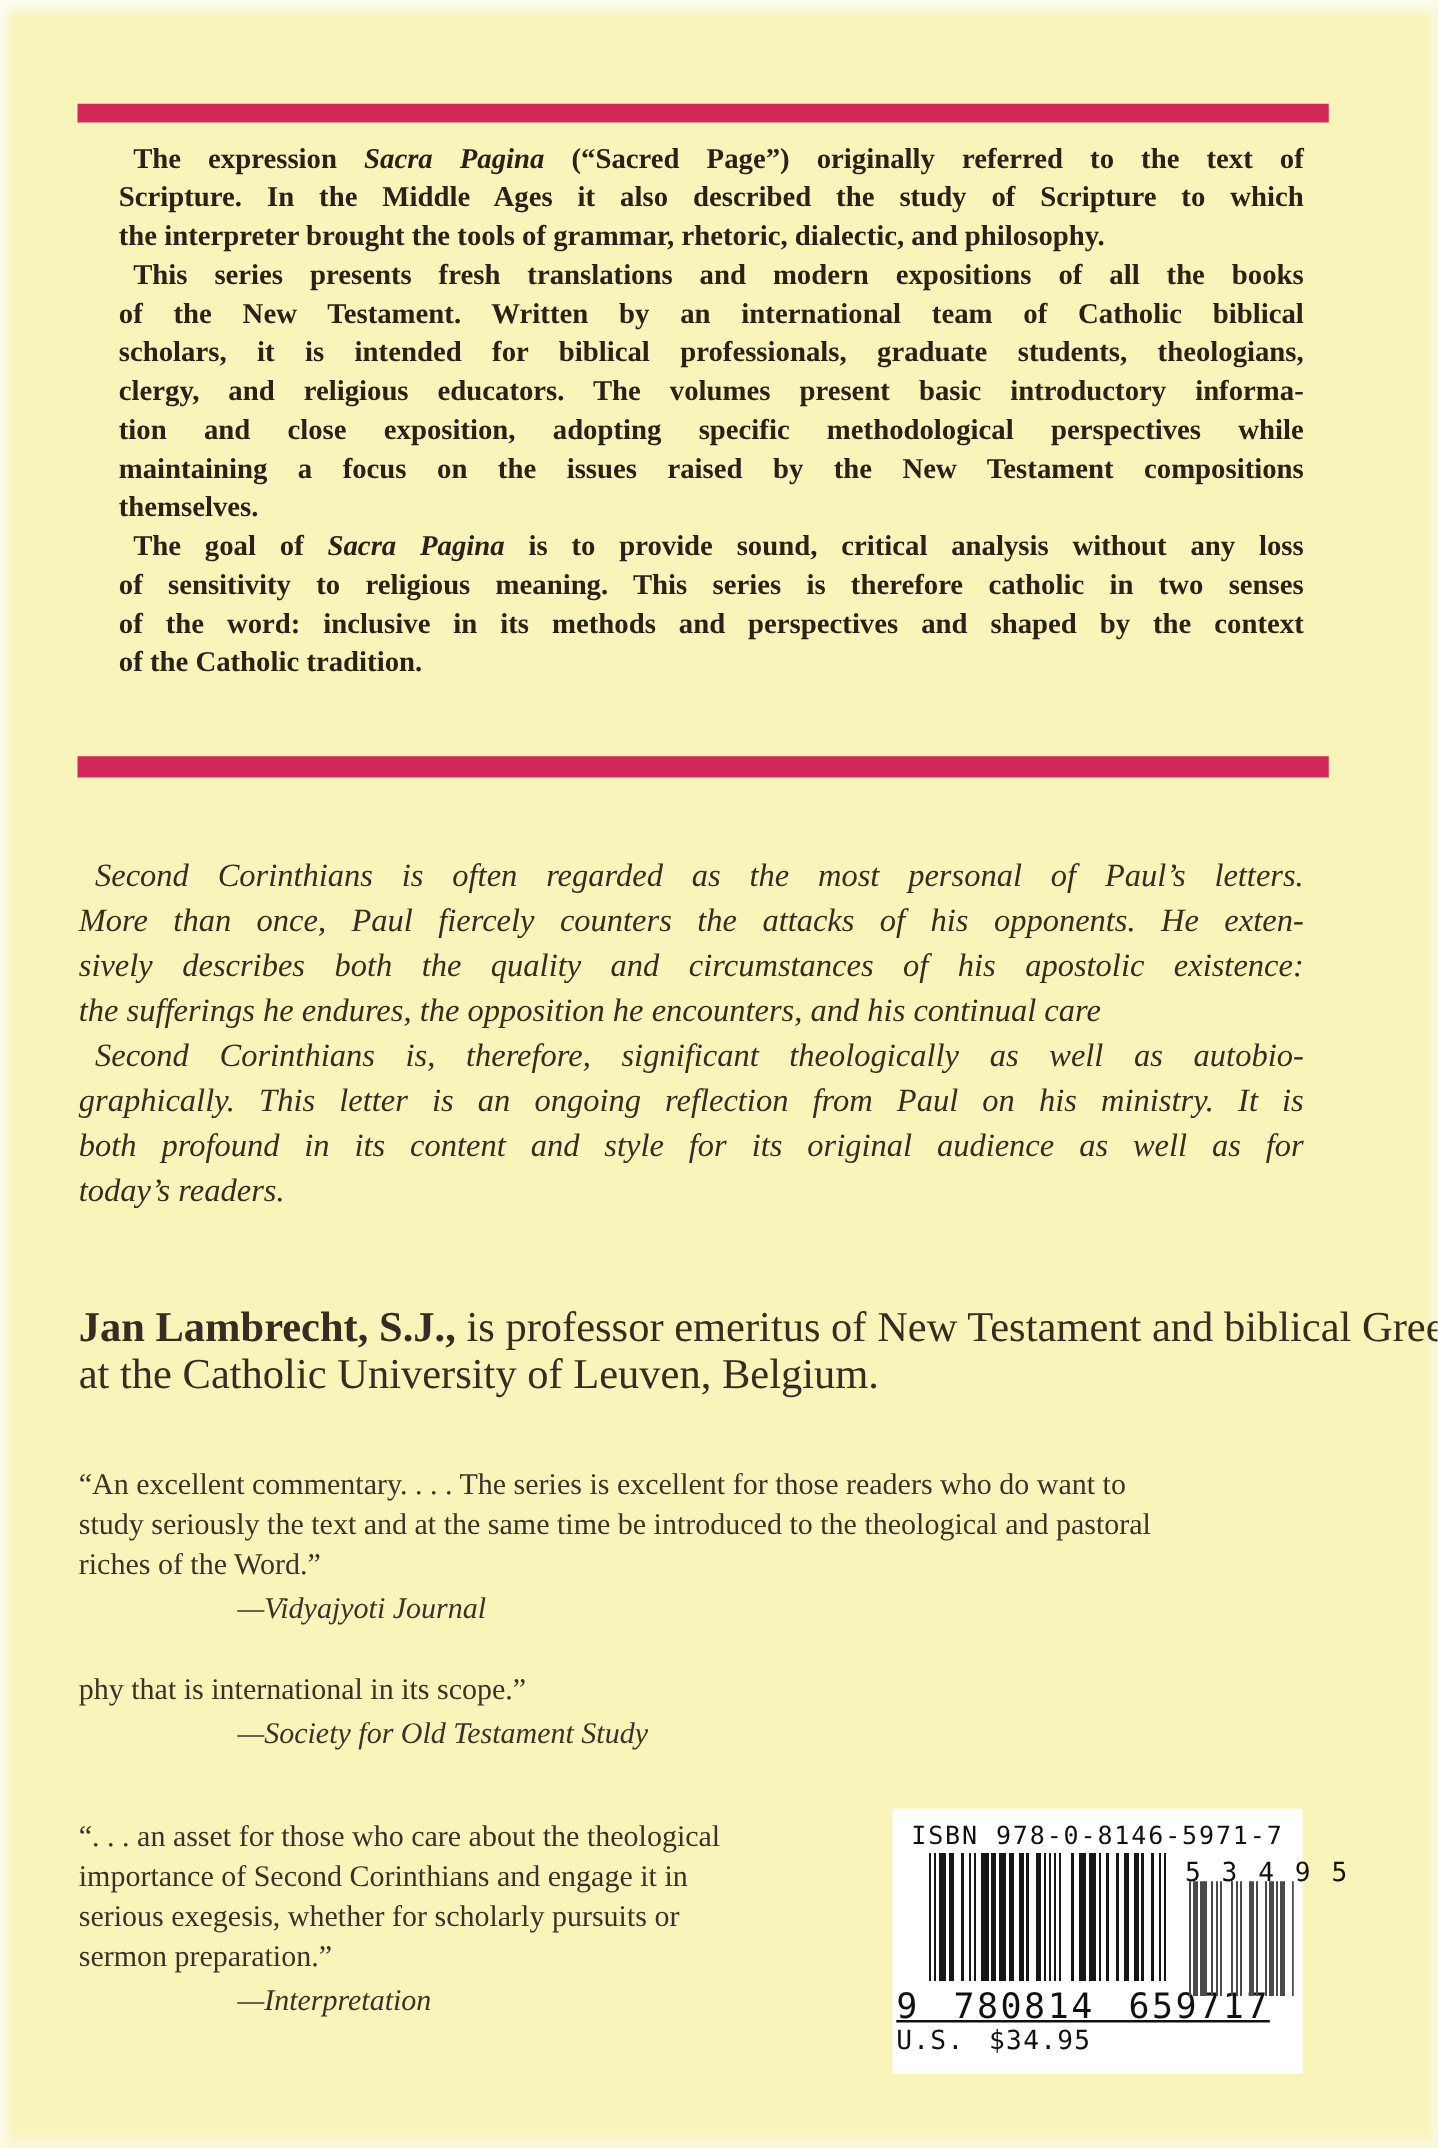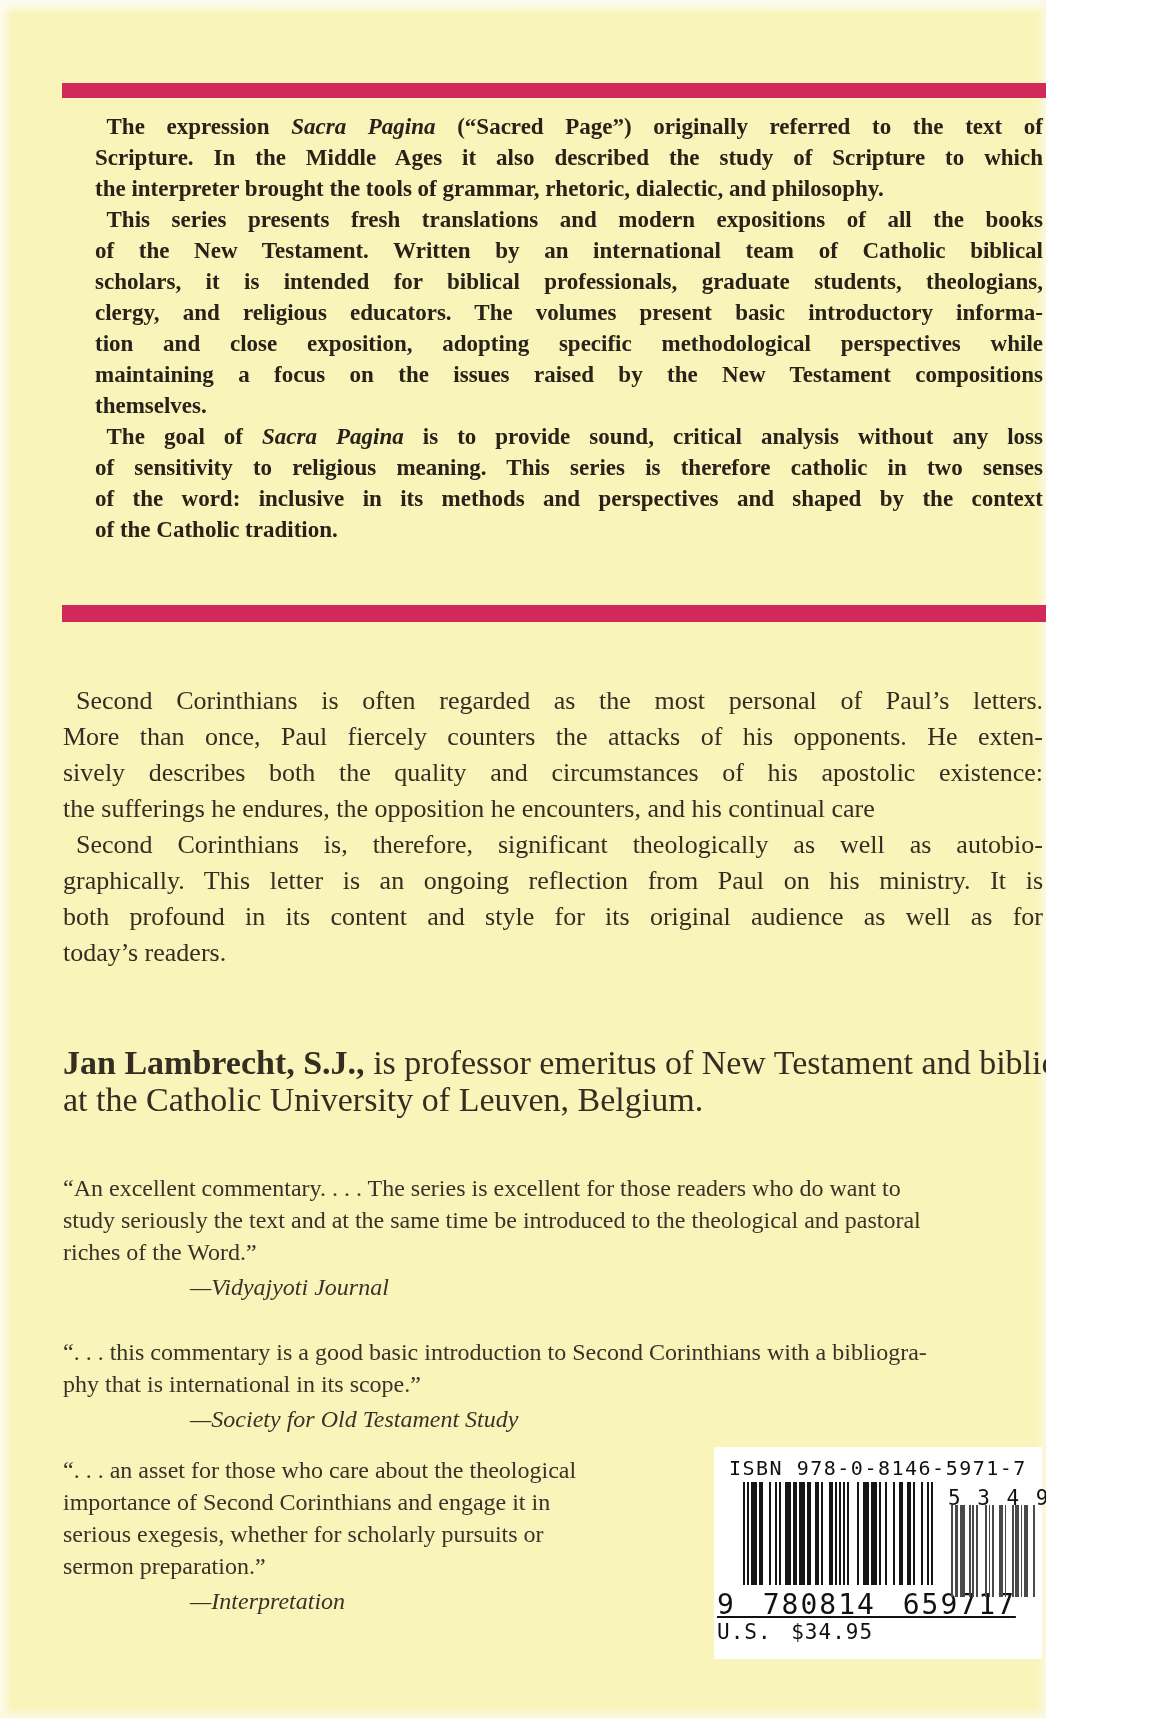--- a/index.html
+++ b/index.html
@@ -2,21 +2,21 @@
 <html style="--background: #F8F4BA; --rule: #D3295A; --series-text: #2A2219; --body-text: #352D22; --quote-text: #3A3228; --panel-bg: #FFFFFF; --barcode-ink: #161616; --addon-ink: #4A4A4A;"><head>
 <meta charset="utf-8">
 <style>
   :root{
     --background:#F8F4BA; --rule:#D3295A; --series-text:#2A2219;
     --body-text:#352D22; --quote-text:#3A3228; --panel-bg:#FFFFFF;
     --barcode-ink:#161616; --addon-ink:#4A4A4A;
   }
   html,body{margin:0;padding:0;}
   body{width:1150px;height:1718px;background:#fff;font-family:"Liberation Serif","DejaVu Serif",serif;}
-  .cover{position:relative;width:1046px;height:1718px;background:var(--background);overflow:hidden;}
+  .cover{position:relative;width:1150px;height:1718px;background:var(--background);overflow:hidden;}
 
   
   .edge{position:absolute;pointer-events:none;}
   .edge-top{left:0;top:0;width:1150px;height:14px;background:linear-gradient(180deg,#FDFCF1 0%,#FBF9E4 45%,rgba(253,252,241,0) 100%);}
   .edge-left{left:0;top:0;width:12px;height:1718px;background:linear-gradient(90deg,#FDFCF1 0%,rgba(253,252,241,0) 100%);}
   .edge-right{right:0;top:0;width:10px;height:1718px;background:linear-gradient(270deg,#FBF8E0 0%,rgba(251,248,224,0) 100%);}
   .edge-bottom{left:0;bottom:0;width:1150px;height:12px;background:linear-gradient(0deg,#FBF8E0 0%,rgba(251,248,224,0) 100%);}
 
   .rule{position:absolute;left:62px;width:1001px;background:var(--rule);}
   .rule-top{top:83px;height:15px;}
@@ -26,21 +26,21 @@
   .ln{min-height:1em;}
   .jblock .ln{text-align:justify;text-align-last:justify;}
   .jblock .para > .ln:last-child{text-align-last:left;}
   .rag .ln{white-space:nowrap;text-align:left;}
 
   .series{position:absolute;left:95px;top:111px;width:948px;
     font-weight:700;font-size:23px;line-height:31px;color:var(--series-text);}
   .series em{font-style:italic;font-weight:700;}
 
   .bookdesc{position:absolute;left:63px;top:683px;width:980px;
-    font-size:26px;line-height:36px;color:var(--body-text);}
+    font-size:26px;line-height:36px;color:var(--body-text);font-style:italic;}
 
   .bio{position:absolute;left:63px;top:1044px;width:1000px;
     font-size:34px;line-height:37px;color:var(--body-text);}
   .bio strong{font-weight:700;}
 
   .quote{position:absolute;left:63px;width:1030px;
     font-size:24px;line-height:32px;color:var(--quote-text);}
   .q1{top:1172px;} .q2{top:1336px;} .q3{top:1454px;width:660px;}
   .attr{margin-top:3px;padding-left:127px;font-style:italic;}
 
@@ -114,21 +114,20 @@
     <div>
         <div class="ln">“An excellent commentary. . . . The series is excellent for those readers who do want to</div>
         <div class="ln">study seriously the text and at the same time be introduced to the theological and pastoral</div>
         <div class="ln">riches of the Word.”</div>
       </div>
     <div class="attr">—Vidyajyoti Journal</div>
   </div>
 
   <div class="quote q2 rag">
     <div>
-        <div class="ln">“. . . this commentary is a good basic introduction to Second Corinthians with a bibliogra-</div>
         <div class="ln">phy that is international in its scope.”</div>
       </div>
     <div class="attr">—Society for Old Testament Study</div>
   </div>
 
   <div class="quote q3 rag">
     <div>
         <div class="ln">“. . . an asset for those who care about the theological</div>
         <div class="ln">importance of Second Corinthians and engage it in</div>
         <div class="ln">serious exegesis, whether for scholarly pursuits or</div>

